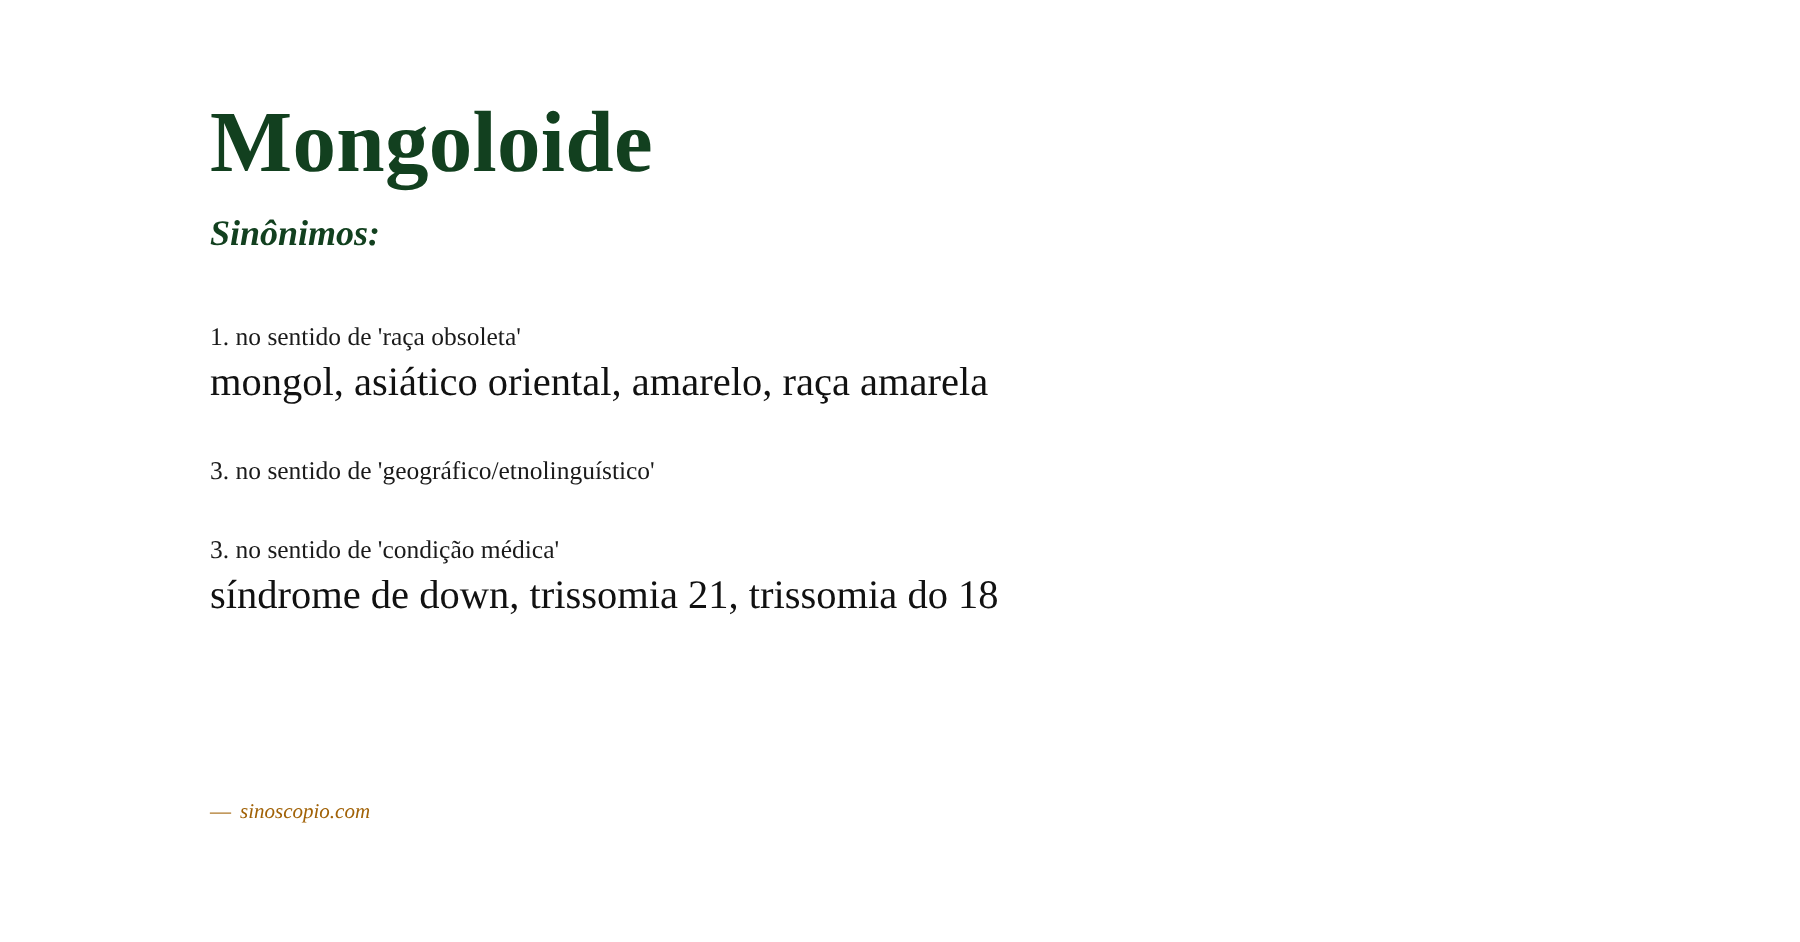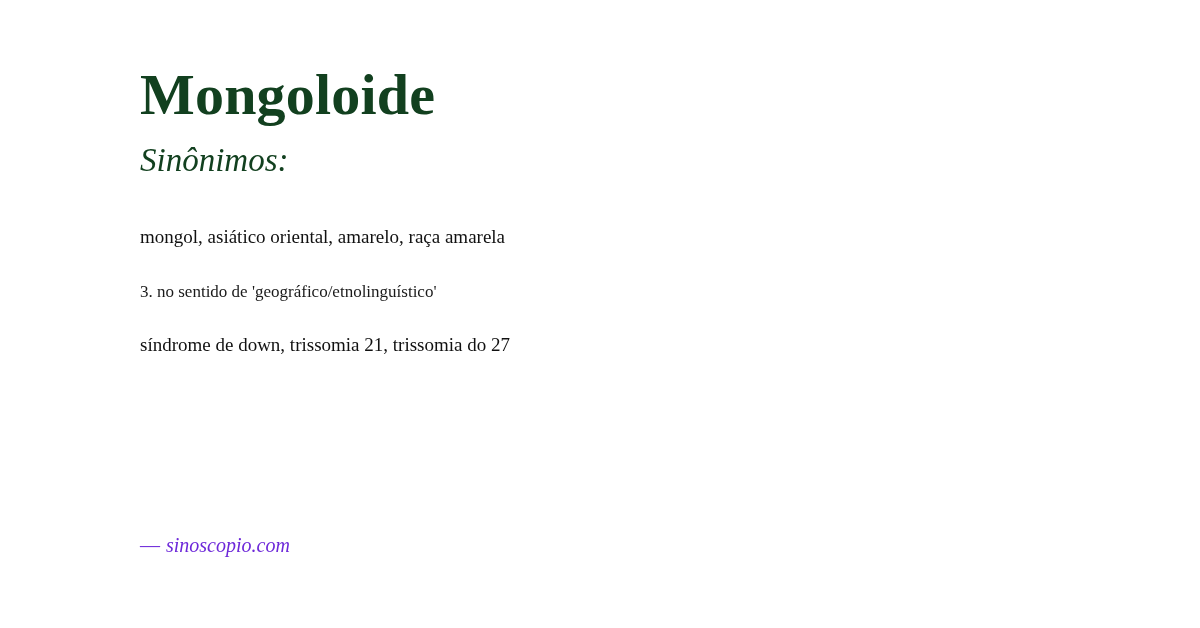--- a/index.html
+++ b/index.html
@@ -25,23 +25,23 @@
     font-size: 58px;
     font-weight: bold;
     color: #12401f;
     letter-spacing: 0.2px;
     line-height: 1;
     margin: 0;
     padding-top: 66px;
   }
   .subtitle {
     font-family: "Liberation Serif", serif;
-    font-size: 33px;
+    font-size: 24px;
     font-style: italic;
-    font-weight: normal;
+    font-weight: bold;
     color: #12401f;
     line-height: 1;
     margin: 0;
     padding-top: 20px;
   }
   .senses {
     margin: 0;
     padding: 0;
     list-style: none;
     padding-top: 46px;
@@ -54,30 +54,30 @@
   }
   .sense-label {
     font-family: "Liberation Serif", serif;
     font-size: 17px;
     color: #1a1a1a;
     line-height: 1.25;
     margin: 0;
   }
   .sense-synonyms {
     font-family: "Liberation Serif", serif;
-    font-size: 19px;
+    font-size: 27px;
     color: #111111;
     line-height: 1.3;
     margin: 2px 0 0 0;
   }
   .source {
     font-family: "Liberation Serif", serif;
-    font-size: 20px;
+    font-size: 14px;
     font-style: italic;
-    color: #6d28d9;
+    color: #a16207;
     position: absolute;
     left: 140px;
     top: 534px;
     margin: 0;
   }
   .source .dash {
     font-style: normal;
     padding-right: 6px;
   }
 </style>
@@ -85,27 +85,29 @@
 <body>
 
 <div class="page">
 
   <h1 class="headword">Mongoloide</h1>
 
   <h2 class="subtitle">Sinônimos:</h2>
 
   <ul class="senses">
     <li class="sense">
+      <p class="sense-label">1. no sentido de 'raça obsoleta'</p>
       <p class="sense-synonyms">mongol, asiático oriental, amarelo, raça amarela</p>
     </li>
     <li class="sense">
       <p class="sense-label">3. no sentido de 'geográfico/etnolinguístico'</p>
     </li>
     <li class="sense">
-      <p class="sense-synonyms">síndrome de down, trissomia 21, trissomia do 27</p>
+      <p class="sense-label">3. no sentido de 'condição médica'</p>
+      <p class="sense-synonyms">síndrome de down, trissomia 21, trissomia do 18</p>
     </li>
   </ul>
 
   <p class="source">
     <span class="dash">—</span><span>sinoscopio.com</span>
   </p>
 
 </div>
 
 </body></html>

